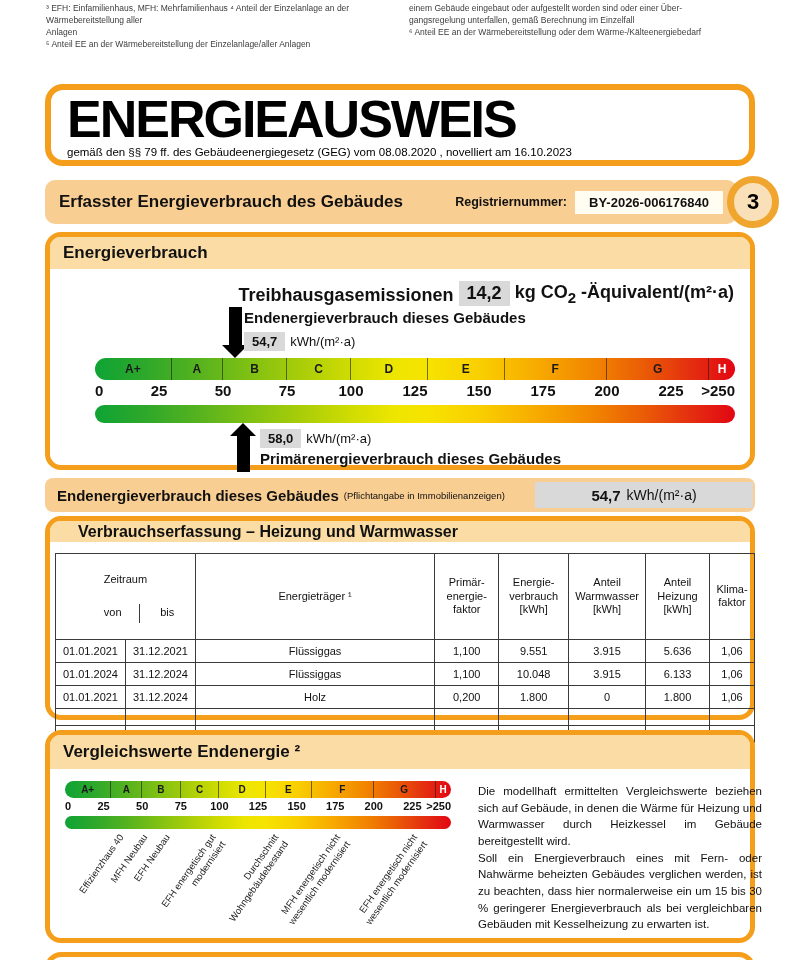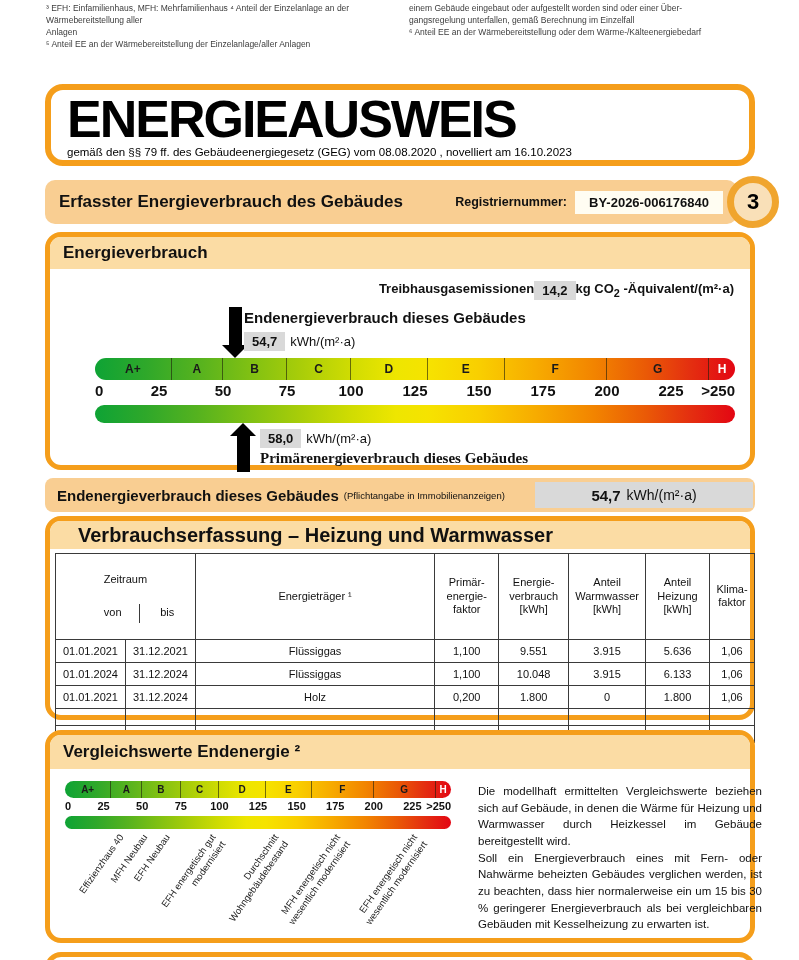--- a/index.html
+++ b/index.html
@@ -31,21 +31,21 @@
                 font-size:22px; font-weight:bold; color:#000; }
 
   
   .secbox { position:absolute; left:45px; width:710px; border:5px solid #F59E1B; border-radius:16px; background:#fff; }
   .secband { position:absolute; left:0; top:0; right:0; background:#FBDCA4; border-radius:10px 10px 0 0;
              display:flex; align-items:center; padding-left:13px; font-weight:bold; }
 
   
   #sec-verbrauch { top:232px; height:238px; }
   #sec-verbrauch .secband { height:32px; font-size:17px; }
-  .ghgline { position:absolute; top:44px; right:16px; font-size:13px; font-weight:bold; display:flex; align-items:flex-start; }
+  .ghgline { position:absolute; top:44px; right:16px; font-size:18px; font-weight:bold; display:flex; align-items:flex-end; gap:5px; }
   .graybox { background:#D9D9D9; padding:2px 8px; font-weight:bold; }
   .arrow-down { position:absolute; width:26px; }
   .arrow-down .shaft { width:13px; height:38px; background:#000; margin:0 auto; }
   .arrow-down .tip { width:0; height:0; border-left:13px solid transparent; border-right:13px solid transparent; border-top:13px solid #000; }
   .arrow-up { position:absolute; width:26px; }
   .arrow-up .tip { width:0; height:0; border-left:13px solid transparent; border-right:13px solid transparent; border-bottom:13px solid #000; }
   .arrow-up .shaft { width:13px; height:36px; background:#000; margin:0 auto; }
   .endlabel { position:absolute; left:194px; top:72px; font-size:15px; font-weight:bold; }
   .endvalrow { position:absolute; left:194px; top:95px; font-size:13px; display:flex; align-items:center; gap:5px; }
   .endvalrow .unit { font-weight:normal; }
@@ -64,33 +64,33 @@
   .ticks span:nth-child(4){ left:30%; }
   .ticks span:nth-child(5){ left:40%; }
   .ticks span:nth-child(6){ left:50%; }
   .ticks span:nth-child(7){ left:60%; }
   .ticks span:nth-child(8){ left:70%; }
   .ticks span:nth-child(9){ left:80%; }
   .ticks span:nth-child(10){ left:90%; }
   .ticks span:nth-child(11){ left:auto; right:0; transform:none; }
 
   .primvalrow { position:absolute; left:210px; top:192px; font-size:13px; display:flex; align-items:center; gap:5px; }
-  .primlabel { position:absolute; left:210px; top:213px; font-size:15px; font-weight:bold;font-family:Liberation Serif, serif; }
+  .primlabel { position:absolute; left:210px; top:213px; font-size:15px; font-weight:bold; }
 
   
   .banner2 { position:absolute; left:45px; top:478px; width:710px; height:34px; background:#F9CE92;
              border-radius:8px; display:flex; align-items:center; padding:0 2px 0 12px; }
   .banner2 .btitle { font-size:15px; font-weight:bold; }
   .banner2 .bnote { font-size:9.5px; margin-left:5px; }
   .banner2 .valbox { margin-left:auto; background:#D9D9D9; width:218px; height:26px; display:flex; align-items:center; justify-content:center; gap:6px; font-size:14px; }
   .banner2 .valbox b { font-size:15px; }
 
   
   #sec-tabelle { top:516px; height:204px; }
-  #sec-tabelle .secband { height:28px; font-size:20px;padding-left:28px; }
+  #sec-tabelle .secband { height:21px; font-size:16px;padding-left:28px; }
   .ctable { position:absolute; left:5px; top:32px; width:700px; border-collapse:collapse; font-size:11px; }
   .ctable th, .ctable td { border:1px solid #3a3a3a; text-align:center; vertical-align:middle; font-weight:normal; }
   .ctable { border:1.5px solid #1a1a1a; }
   .ctable th { white-space:pre-line; line-height:1.25; padding:2px 1px; }
   .ctable td { height:23px; padding:1px 2px; }
   .th-zeit .zlabel { padding-top:3px; }
   .th-zeit .vonbis { display:flex; margin-top:4px; }
   .th-zeit .vonbis span { flex:1; padding:2px 0 3px; }
   .th-zeit .vonbis span:first-child { border-right:1px solid #3a3a3a;padding-left:29px; }
   .ctable tr.empty td { height:17px; }

